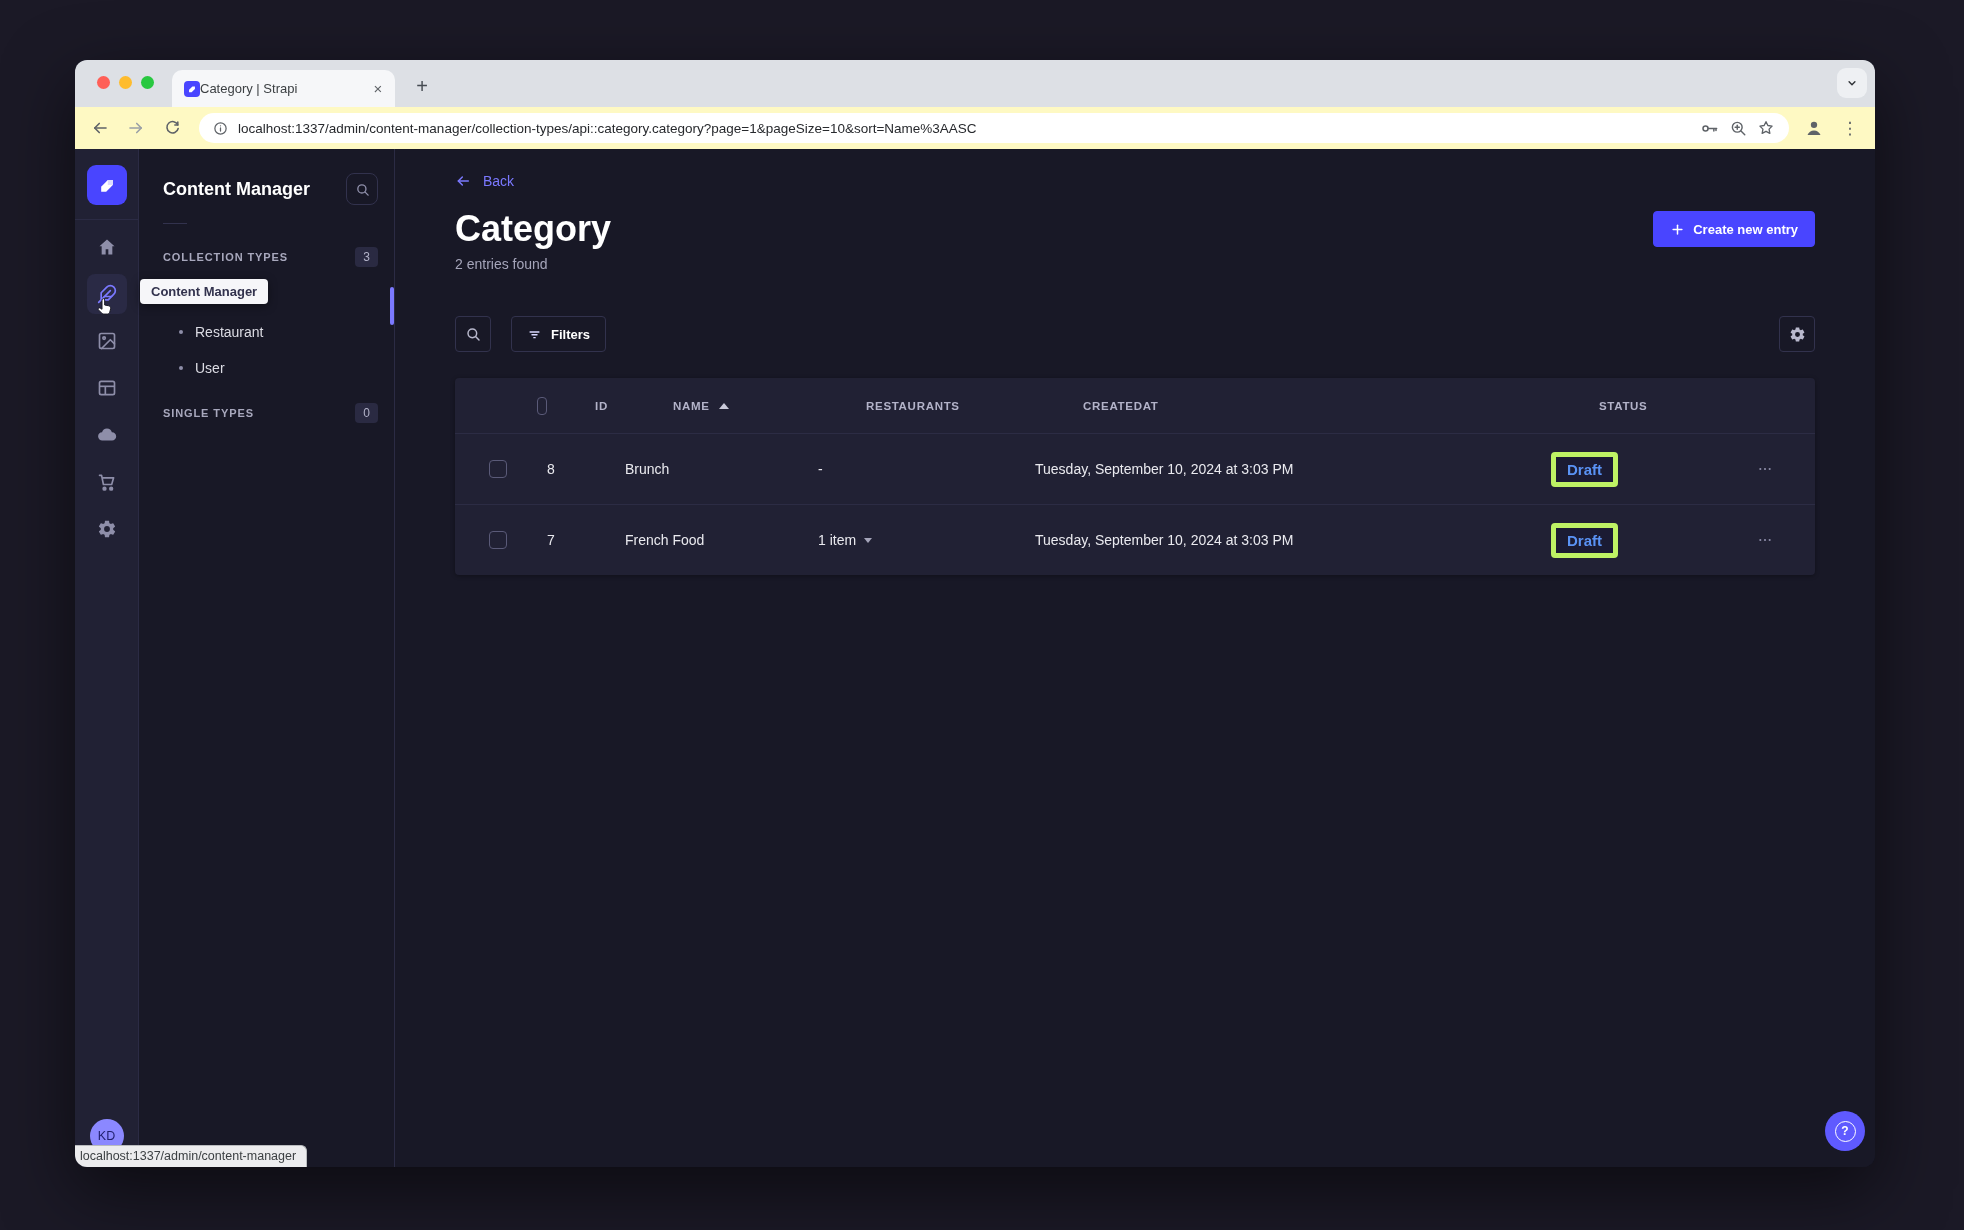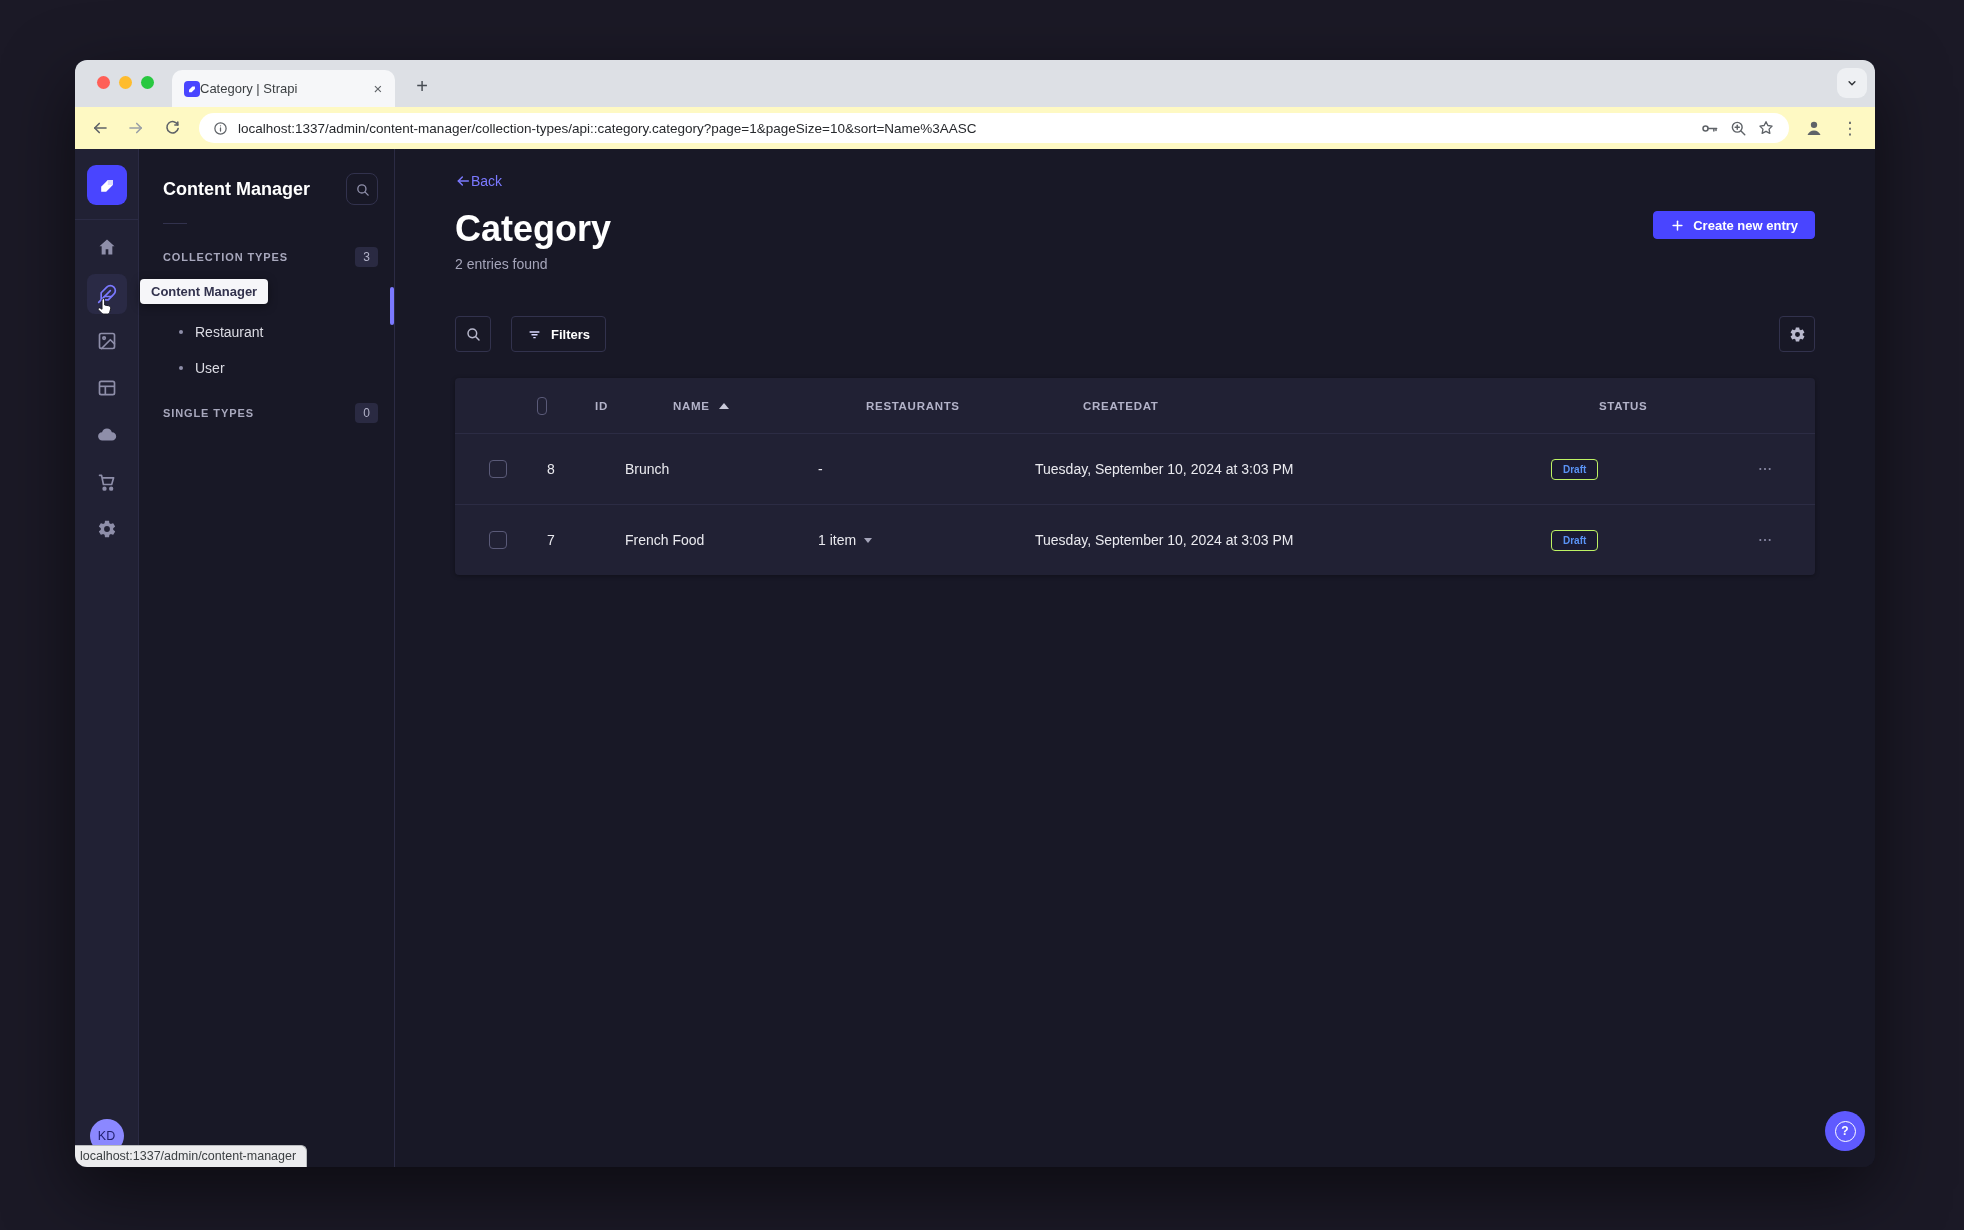--- a/index.html
+++ b/index.html
@@ -77,47 +77,47 @@
   .active-bar { position:absolute; right:0; top:138px; width:4px; height:38px; background:#7b79ff; border-radius:2px; }
 
   
   .cm-tooltip { position:absolute; left:65px; top:130px; z-index:12; background:#f6f6f9; color:#32324d;
     font-size:13px; font-weight:700; padding:5px 11px; border-radius:4px; white-space:nowrap;
     box-shadow:0 2px 10px rgba(0,0,0,.4); }
   .cursor-pointer { position:absolute; left:20px; top:148px; z-index:13; }
 
   
   .main { flex:1; padding:24px 60px 0 60px; position:relative; min-width:0; }
-  .back-row { display:inline-flex; align-items:center; gap:0; color:#7b79ff; font-size:14px; }
+  .back-row { display:inline-flex; align-items:center; gap:12px; color:#7b79ff; font-size:14px; }
   .title-row { display:flex; justify-content:space-between; align-items:flex-start; margin-top:18px; }
   .page-title { font-size:36px; font-weight:700; color:#ffffff; line-height:1; }
   .subtitle { margin-top:9px; font-size:14px; color:#a5a5ba; }
-  .create-btn { height:28px; padding:0 16px; border-radius:4px; background:#4945ff; border:1px solid #4945ff;
+  .create-btn { height:36px; padding:0 16px; border-radius:4px; background:#4945ff; border:1px solid #4945ff;
     color:#ffffff; font-size:13px; font-weight:600; display:flex; align-items:center; gap:8px; }
   .actions { margin-top:44px; display:flex; align-items:center; gap:20px; }
   .icon-btn36 { width:36px; height:36px; border:1px solid #32324d; border-radius:4px; background:transparent;
     color:#b9b9cd; display:grid; place-items:center; }
   .filters-btn { height:36px; padding:0 15px; border:1px solid #32324d; border-radius:4px; background:transparent;
     color:#ffffff; font-size:13px; font-weight:600; display:flex; align-items:center; gap:9px; }
   .gear-right { margin-left:auto; }
 
   
   .table { margin-top:26px; background:#212134; border-radius:4px; box-shadow:0 1px 4px rgba(0,0,0,.35); }
   .tgrid { display:grid; grid-template-columns:92px 78px 193px 217px 516px 194px 1fr; align-items:center; }
   .thead { height:55px; }
   .trow { height:71px; border-top:1px solid #2c2c44; }
   .th { font-size:11.5px; font-weight:700; letter-spacing:.7px; color:#b3b3c9; display:flex; align-items:center;padding-left:48px; }
   .cell { font-size:14px; color:#eaeaef; display:flex; align-items:center; }
   .checkbox { width:18px; height:18px; border:1px solid #5a5a78; border-radius:4px; margin-left:34px; background:transparent; }
   .sort-up { width:0; height:0; border-left:5px solid transparent; border-right:5px solid transparent;
     border-bottom:6px solid #c9c9d9; margin-left:9px; }
   .caret-down { width:0; height:0; border-left:4.5px solid transparent; border-right:4.5px solid transparent;
     border-top:5px solid #a5a5ba; margin-left:8px; }
-  .badge-draft { display:inline-block; padding:4px 11px; border:1px solid #bef264; border-radius:4px;
-    background:#1b1b33; color:#5a93f5; font-size:10px; font-weight:600; }
+  .badge-draft { display:inline-block; padding:4px 11px; border:5px solid #bef264; border-radius:4px;
+    background:#1b1b33; color:#5a93f5; font-size:15px; font-weight:600; }
   .dots-btn { color:#8e8ea9; display:grid; place-items:center; width:32px; height:32px; margin-left:4px; }
 
   
   .help-fab { position:absolute; right:10px; bottom:16px; width:40px; height:40px; border-radius:50%;
     background:#5f5aff; display:grid; place-items:center; z-index:9; }
   .help-q { width:21px; height:21px; border:1.8px solid #ffffff; border-radius:50%; color:#ffffff;
     font-size:12px; font-weight:700; display:grid; place-items:center; }
   .statusbar { position:absolute; left:0; bottom:0; z-index:30; background:#ececee; border:1px solid #b9bbbe;
     border-left:none; border-bottom:none; border-top-right-radius:6px; color:#3c4043; font-size:12.5px;
     padding:3px 10px 4px 5px; }

